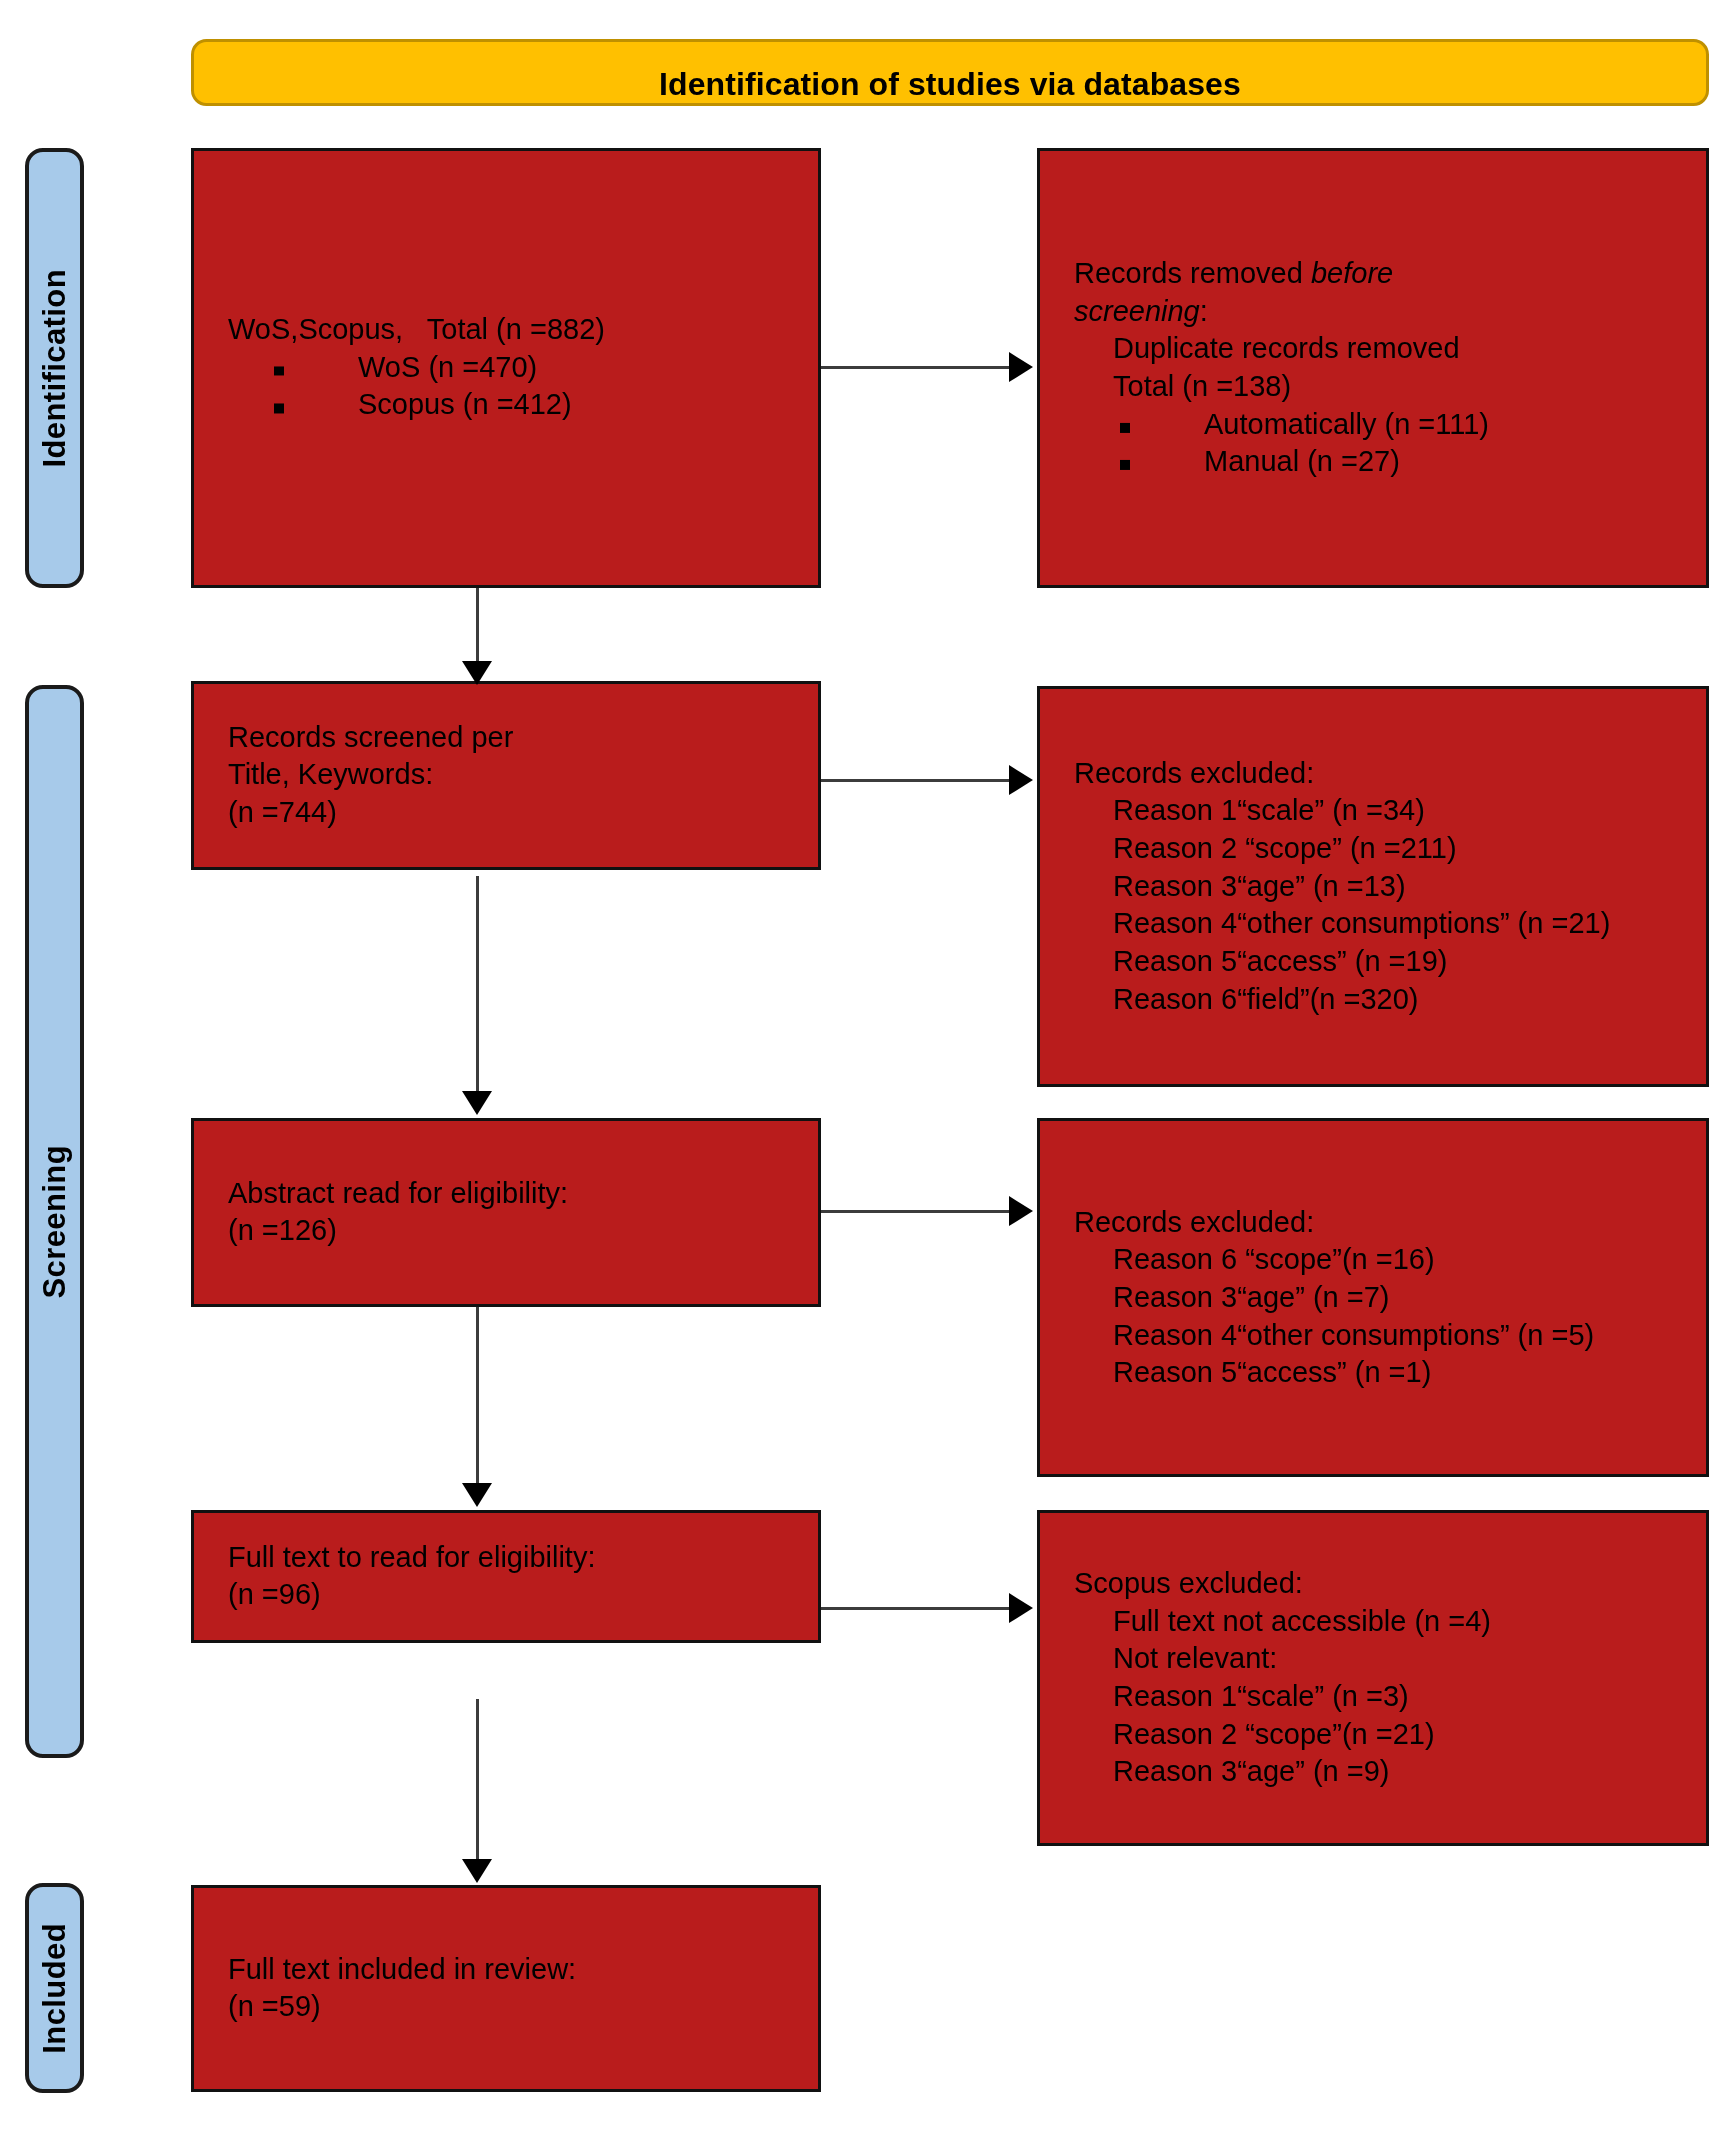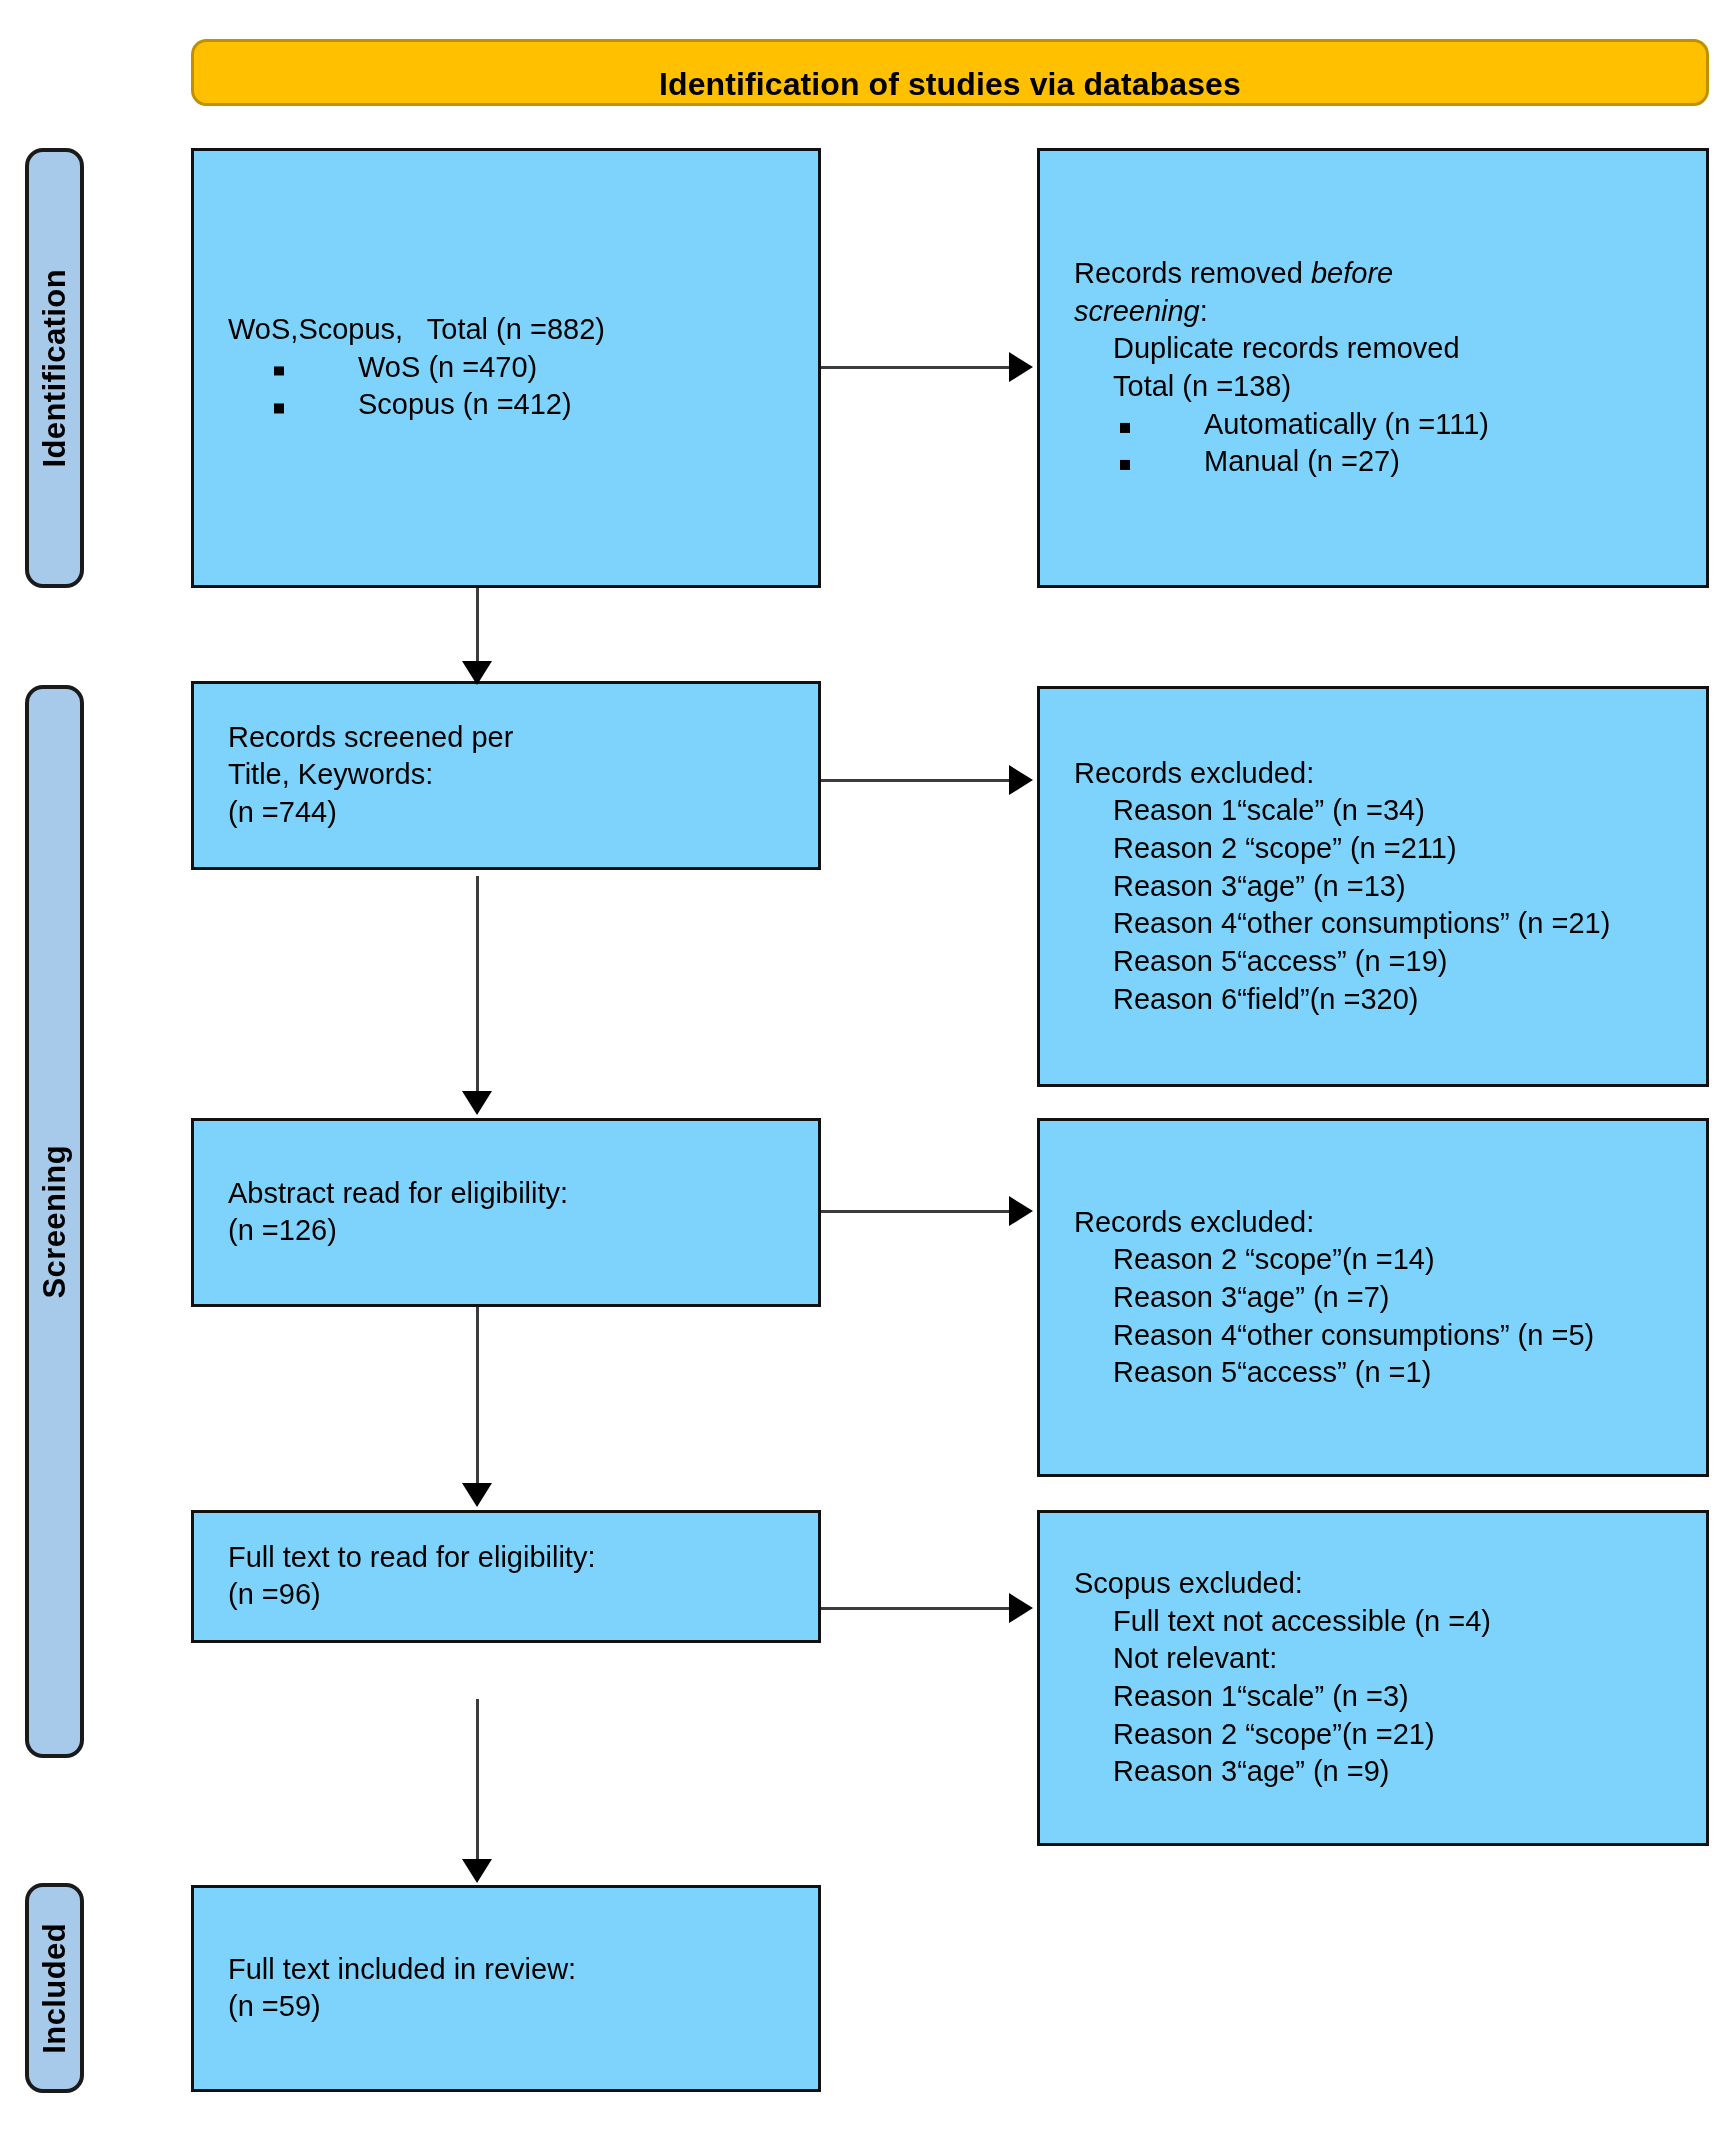--- a/index.html
+++ b/index.html
@@ -64,21 +64,21 @@
     white-space: nowrap;
     letter-spacing: 0.4px;
   }
   #tab-identification { top: 148px;  height: 440px; }
   #tab-screening     { top: 685px;  height: 1073px; }
   #tab-included      { top: 1883px; height: 210px; }
 
   
   .pbox {
     position: absolute;
-    background: #7dd3fc;
+    background: #b91c1c;
     border: 3.5px solid #111111;
     box-sizing: border-box;
     padding: 15px;
   }
   .pbox-inner {
     position: absolute;
     left: 34px;
     right: 19.6px;
     font-size: 29px;
     line-height: 1.30;
@@ -211,21 +211,21 @@
   <div id="box-abstract" class="pbox">
     <div class="pbox-inner mid">
       <span class="ln">Abstract read for eligibility:</span>
       <span class="ln">(n =126)</span>
     </div>
   </div>
 
   <div id="box-excl2" class="pbox">
     <div class="pbox-inner mid">
       <span class="ln">Records excluded:</span>
-      <span class="ind2">Reason 2 “scope”(n =14)</span>
+      <span class="ind2">Reason 6 “scope”(n =16)</span>
       <span class="ind2">Reason 3“age” (n =7)</span>
       <span class="ind2">Reason 4“other consumptions” (n =5)</span>
       <span class="ind2">Reason 5“access” (n =1)</span>
     </div>
   </div>
 
   <div id="box-fulltext" class="pbox">
     <div class="pbox-inner mid">
       <span class="ln">Full text to read for eligibility:</span>
       <span class="ln">(n =96)</span>

